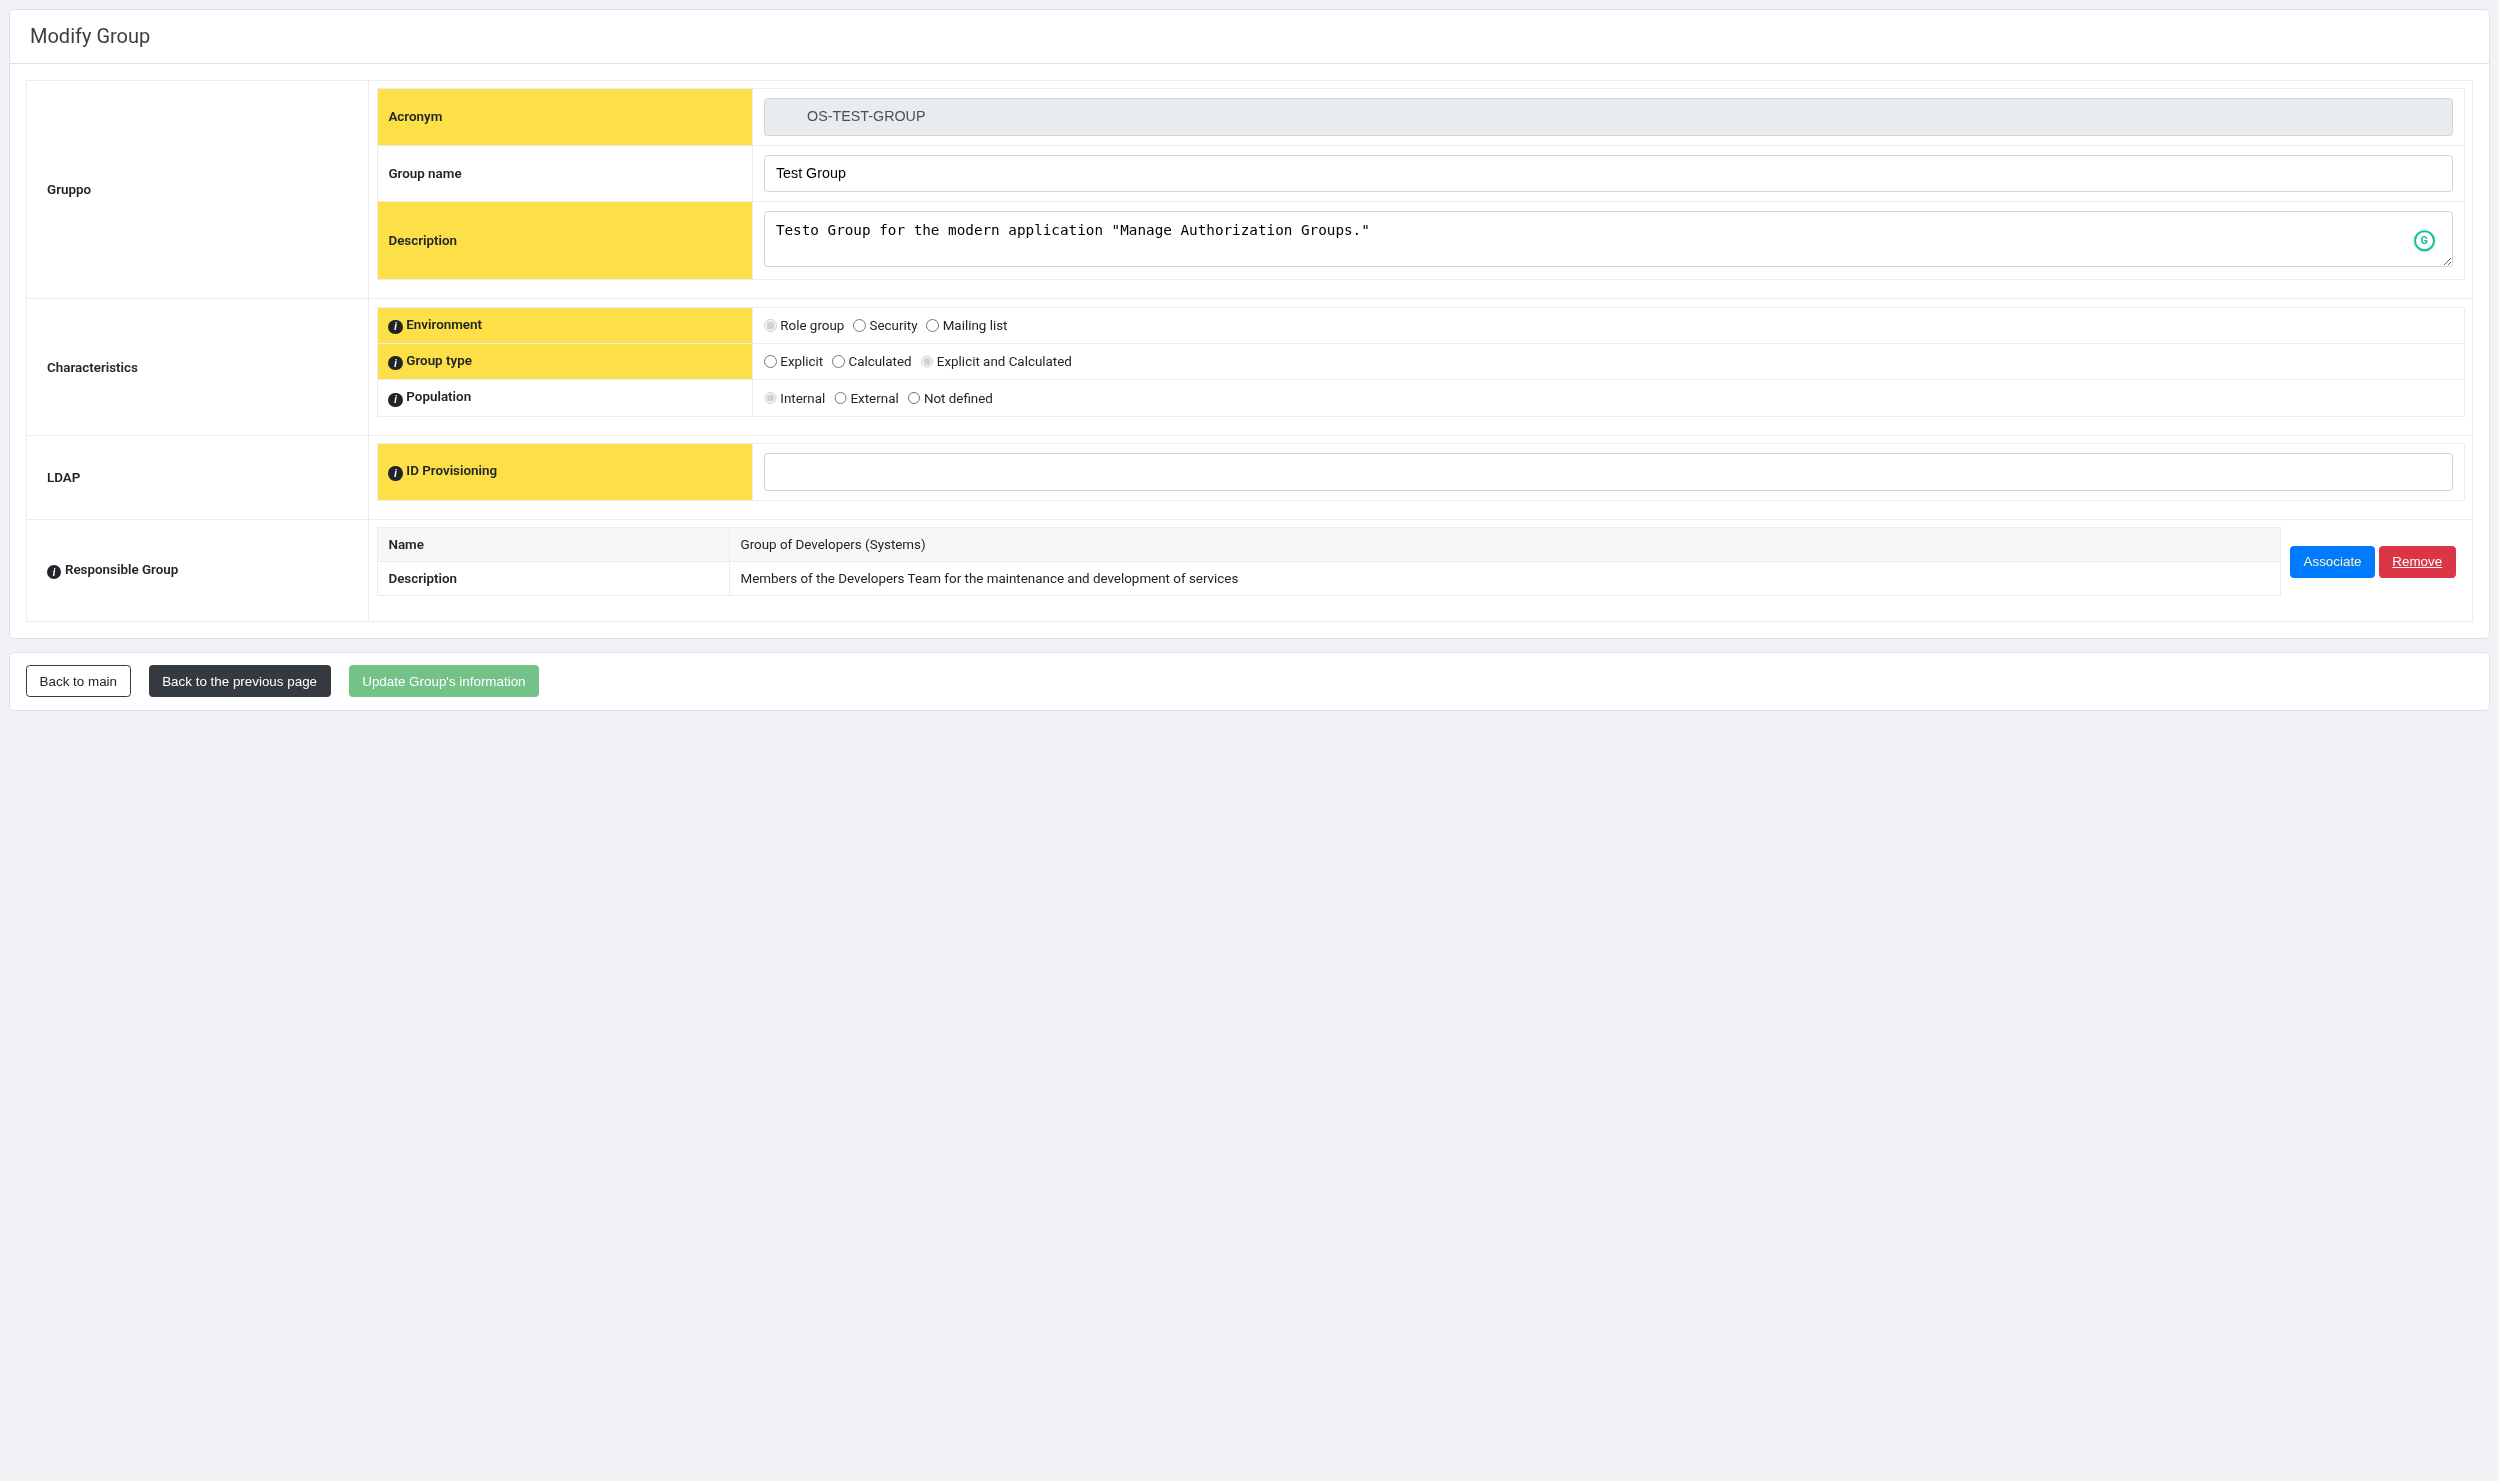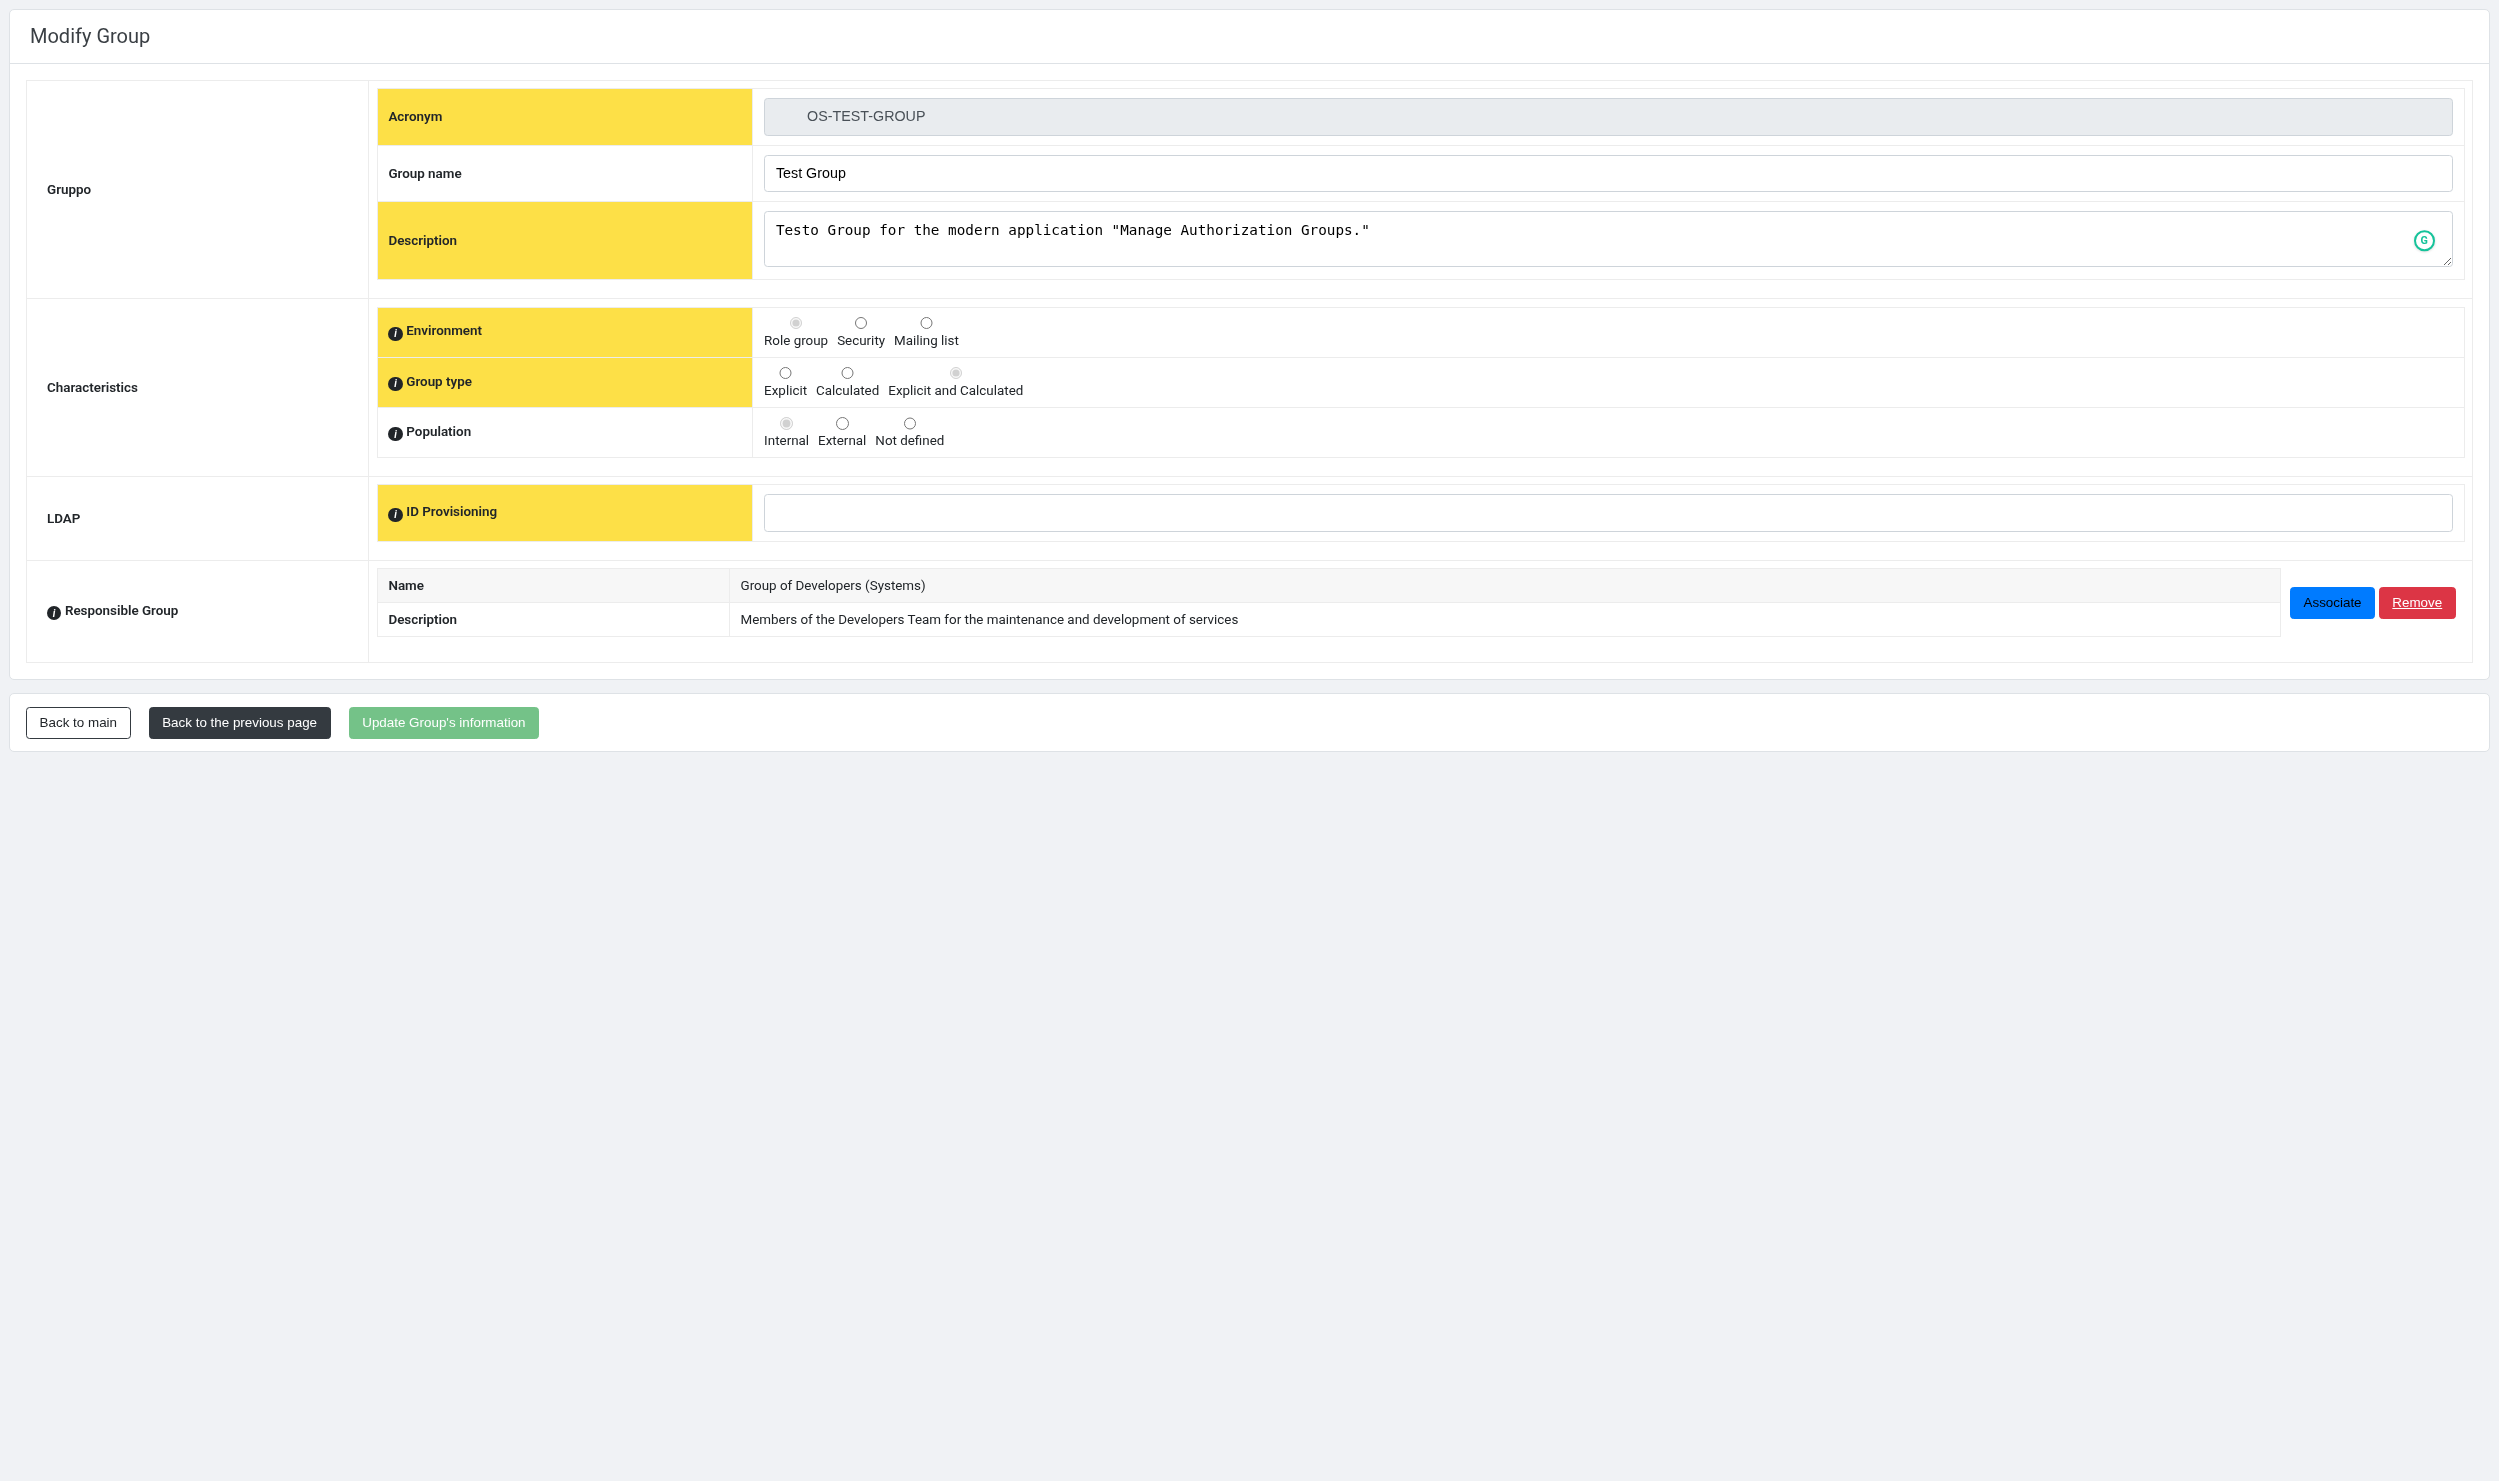--- a/index.html
+++ b/index.html
@@ -90,21 +90,20 @@
       gap: 9px;
       align-items: center;
       font-size: 13.4px;
       color: #212529;
     }
     .radio-group label {
       display: inline-flex;
       align-items: center;
       gap: 3.6px;
       font-weight: 400;
-      flex-direction: column;
     }
     .radio-group input[type=radio] {
       width: 12.6px;
       height: 12.6px;
     }
     .info-icon {
       display: inline-flex;
       width: 14.3px;
       height: 14.3px;
       border-radius: 50%;
@@ -174,21 +173,21 @@
       padding: 6.3px 12.6px;
       font-size: 13.4px;
       border-radius: 3.6px;
       border: 0.9px solid transparent;
       cursor: pointer;
       font-weight: 400;
       line-height: 1.3;
     }
     .btn-primary {
       background: #007bff;
-      color: #000000;
+      color: #fef9c3;
       border-color: #007bff;
     }
     .btn-danger {
       background: #dc3545;
       color: #fff;
       border-color: #dc3545;
       text-decoration: underline;
     }
     .btn-outline-dark {
       background: #fff;

